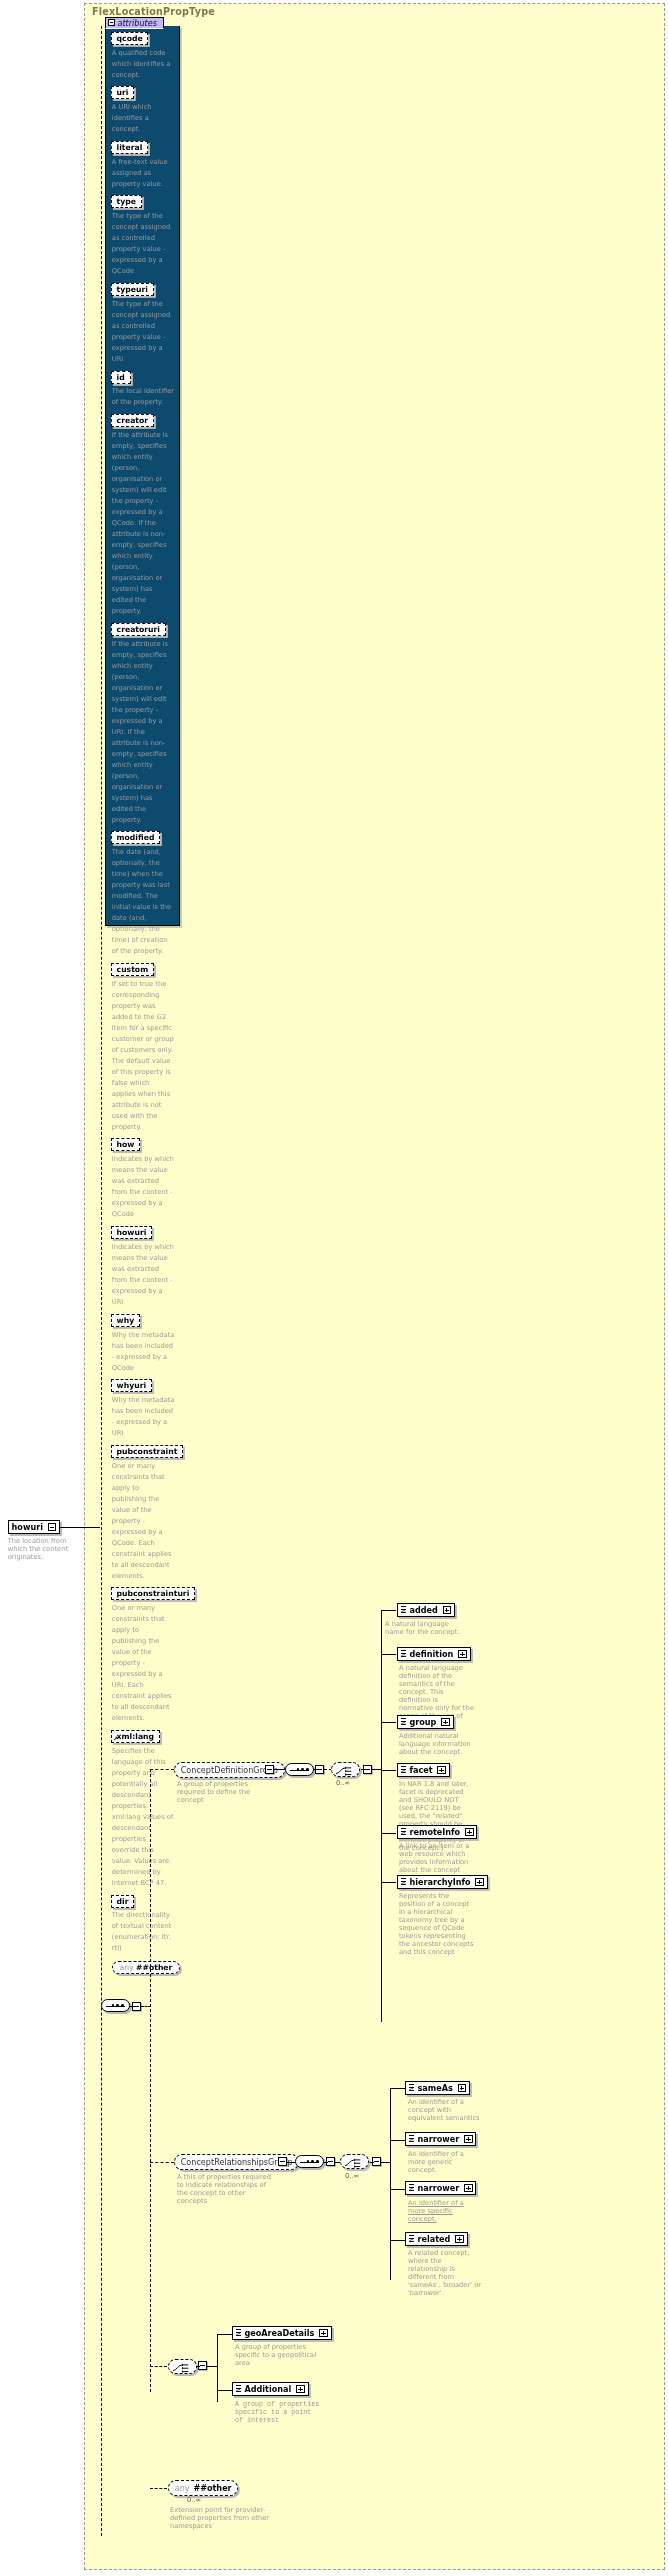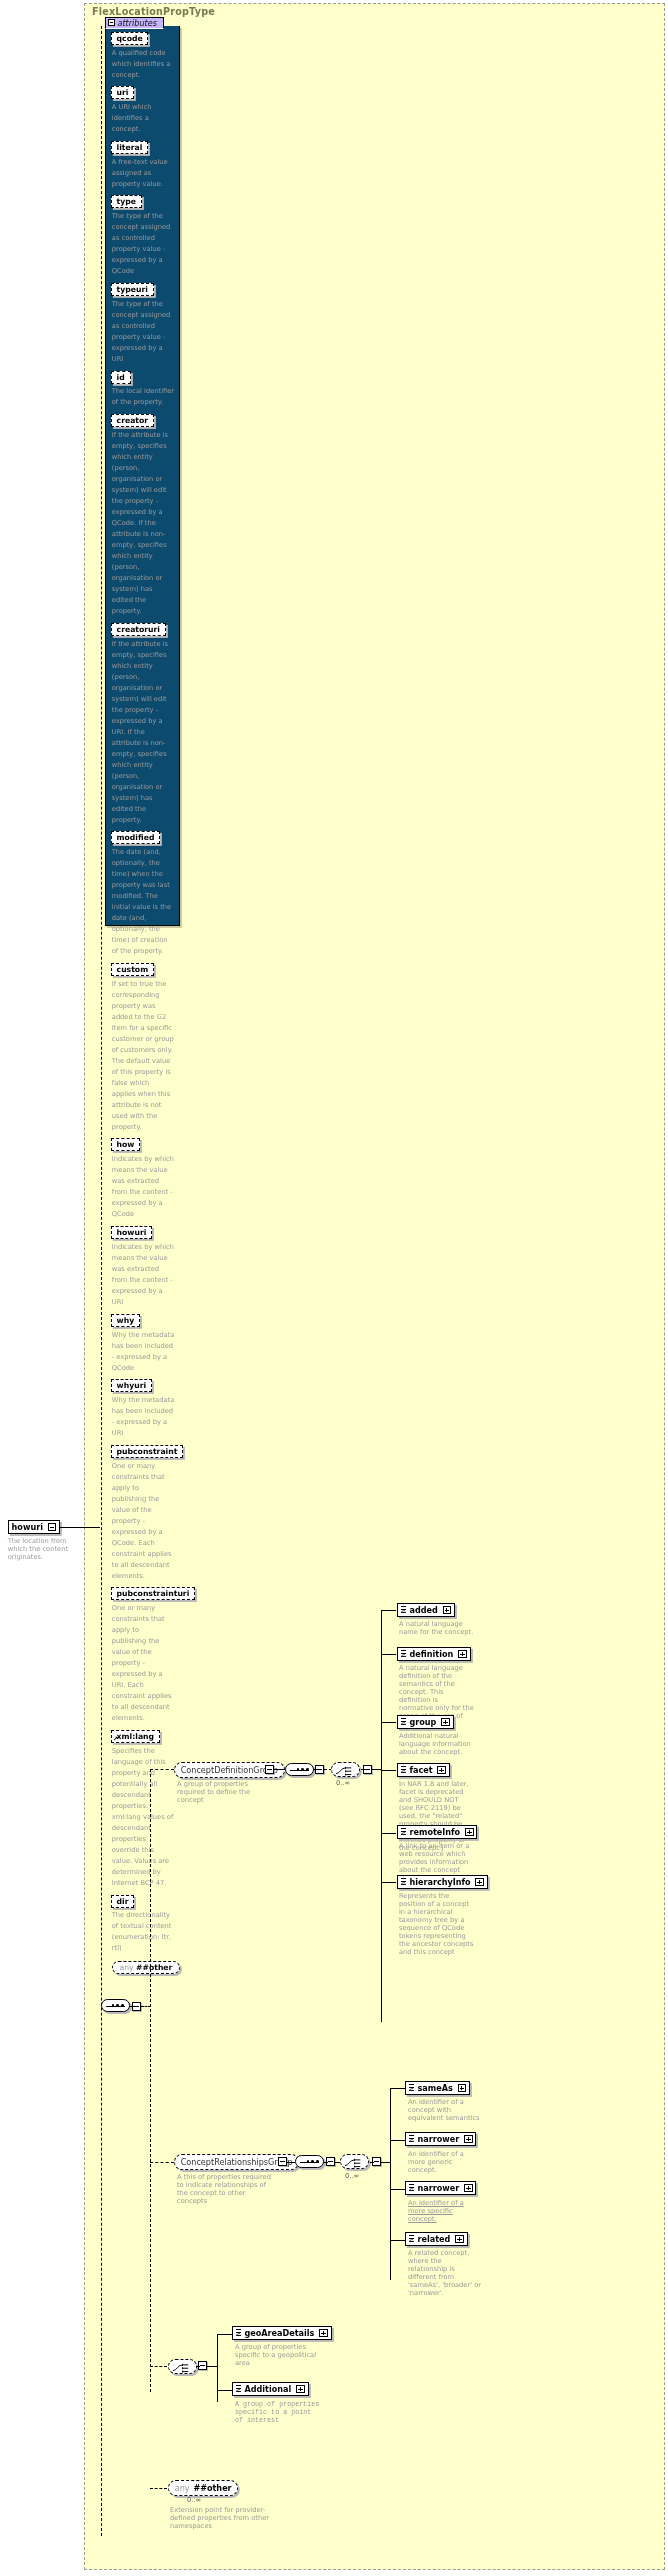--- a/index.html
+++ b/index.html
@@ -209,21 +209,21 @@
   <div class="hline" style="left:372px; top:1769px; width:9.6px;"></div>
 
   <div class="vline" style="left:381px; top:1610px; height:412px;"></div>
   <div id="cdg-children">
       <div class="elem" style="left: 397px; top: 1603px;">
         <span class="seqmark"></span>
         <span class="nm">added</span>
         <span class="inbtn plus"></span>
         <span class="arrow-in">↗</span>
       </div>
-      <div class="desc" style="left: 399px; top: 1620px; width: 75px;">A natural language name for the concept.</div>
+      <div class="desc" style="left: 385px; top: 1620px; width: 75px;">A natural language name for the concept.</div>
       <div class="hline" style="left: 381px; top: 1610px; width: 15.3px;"></div>
       <div class="elem" style="left: 397px; top: 1647px;">
         <span class="seqmark"></span>
         <span class="nm">definition</span>
         <span class="inbtn plus"></span>
         <span class="arrow-in">↗</span>
       </div>
       <div class="desc" style="left: 399px; top: 1664px; width: 75px;">A natural language definition of the semantics of the concept. This definition is normative only for the scope of the use of this concept.</div>
       <div class="hline" style="left: 381px; top: 1654px; width: 15.3px;"></div>
       <div class="elem" style="left: 397px; top: 1715px;">

